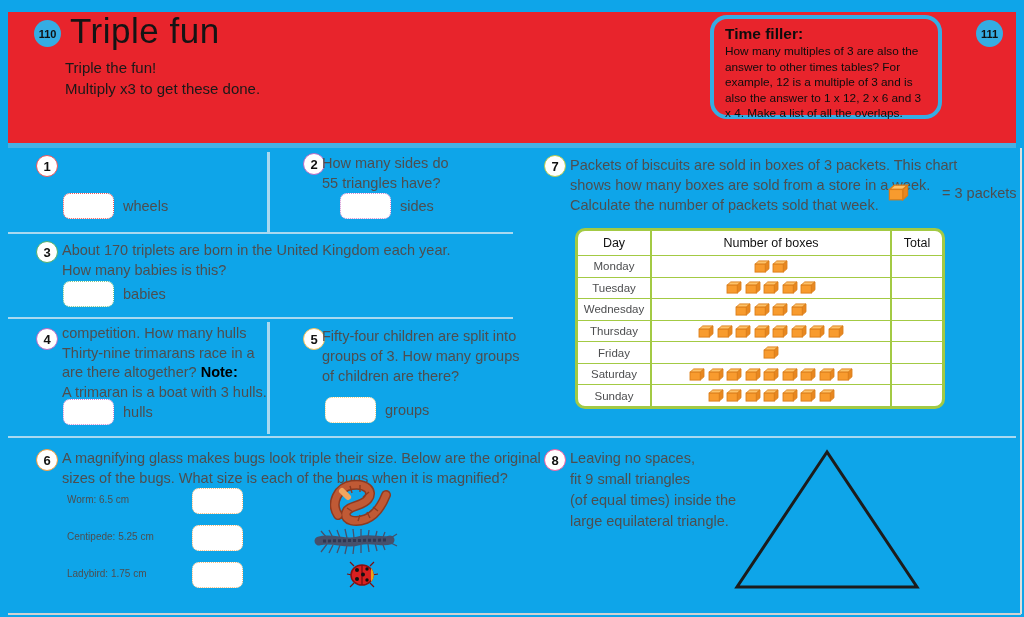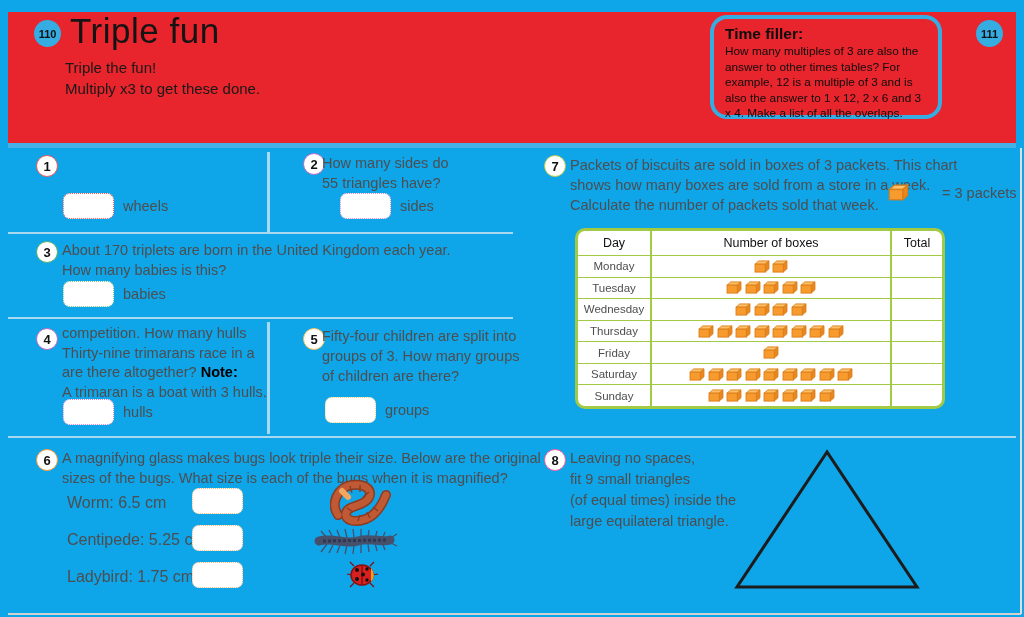--- a/index.html
+++ b/index.html
@@ -39,21 +39,21 @@
 
   .c-q1 { border-color:#f0565b; } .b-q1 { border-color:#f0565b; }
   .c-q2 { border-color:#b96bc6; } .b-q2 { border-color:#cf8ad2; }
   .c-q3 { border-color:#54b06c; } .b-q3 { border-color:#7bc68c; }
   .c-q4 { border-color:#b96bc6; } .b-q4 { border-color:#cf8ad2; }
   .c-q5 { border-color:#f3c35f; } .b-q5 { border-color:#f6d58a; }
   .c-q6 { border-color:#f49d3f; } .b-q6 { border-color:#f5bd80; }
   .c-q7 { border-color:#b6ca4e; }
   .c-q8 { border-color:#f05fa0; }
 
-  .measure-label { position:absolute; font-size:16px; color:#4d4e50; }
+  .measure-label { position:absolute; font-size:10px; color:#4d4e50; }
 
   
   .ptable { position:absolute; left:575px; top:228px; width:370px; height:181px;
             border:3px solid #a3ca44; border-radius:10px; display:flex; flex-direction:column;
             overflow:hidden; background:#fff; }
   .trow { display:flex; flex:1; border-top:1.5px solid #a3ca44; }
   .trow.head { border-top:none; flex:0 0 24px; }
   .tc { display:flex; align-items:center; justify-content:center; }
   .tc.day   { width:72px; font-size:11.5px; color:#4d4e50; }
   .tc.boxes { flex:1; border-left:2px solid #a3ca44; border-right:2px solid #a3ca44; gap:2.5px; }

